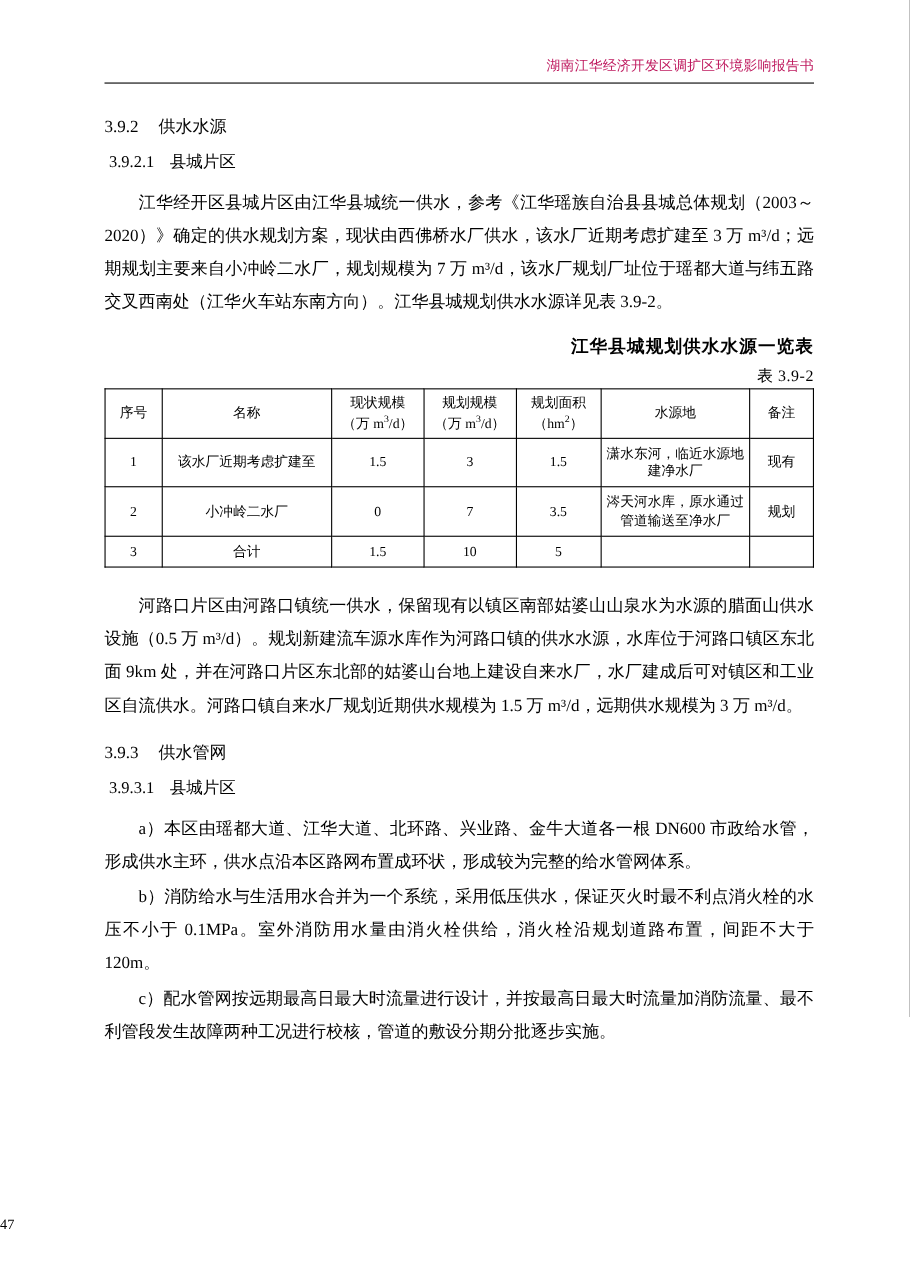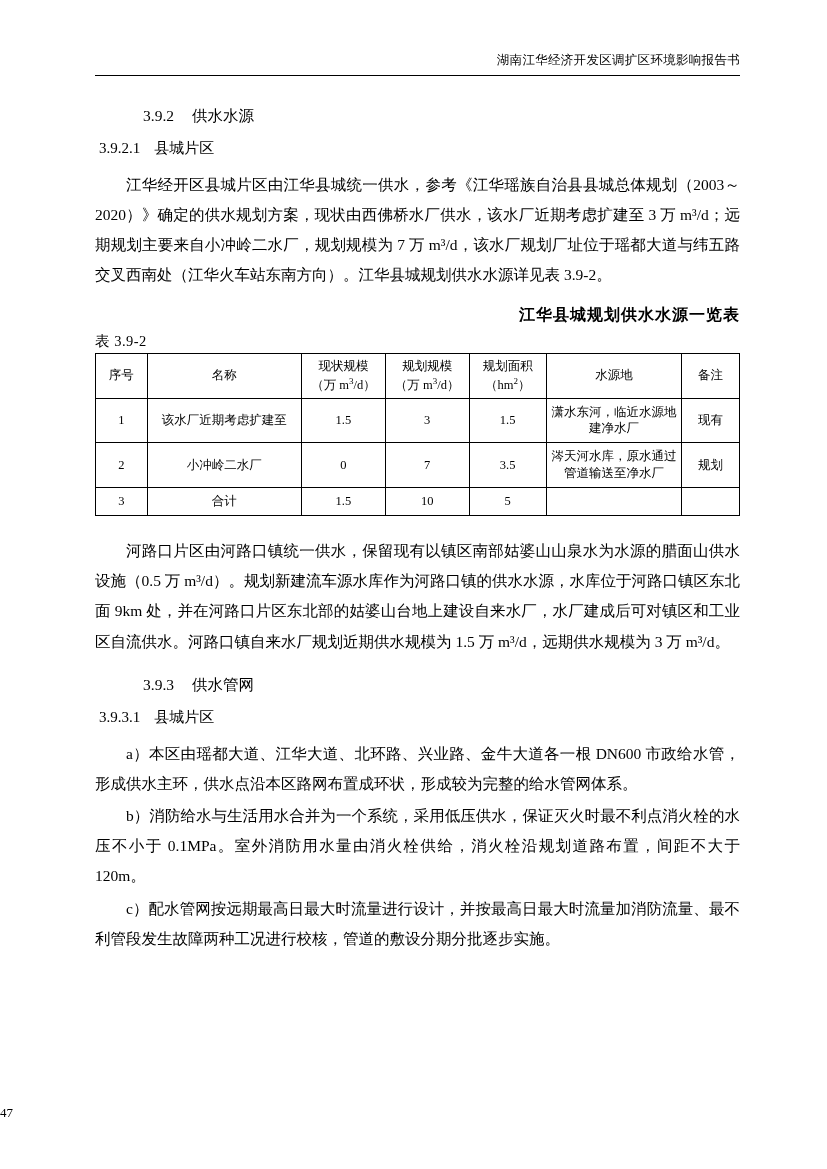--- a/index.html
+++ b/index.html
@@ -21,39 +21,38 @@
   .inner {
     position: absolute;
     left: 95px;
     top: 52px;
     width: 645px;
   }
   
   .header-line {
     text-align: right;
     font-size: 12.5px;
-    color: #000000;
+    color: #be185d;
     letter-spacing: 0.3px;
     padding-bottom: 6px;
   }
   .header-rule {
     border-bottom: 1px solid #000;
     width: 100%;
     height: 0;
     margin-bottom: 28px;
   }
   
   .h-num {
     font-size: 15.5px;
     margin: 0 0 10px 0;
     line-height: 1.5;
   }
   .h-num .num {
     font-family: "Liberation Serif", serif;
-    margin-left: 48px;
   }
   .h-num .txt {
     margin-left: 18px;
   }
   .h-sub {
     font-size: 15px;
     margin: 4px 0 10px 4px;
     line-height: 1.5;
   }
   .h-sub .txt {
@@ -73,20 +72,21 @@
     text-align: right;
     font-size: 16px;
     font-weight: bold;
     margin: 14px 0 6px 0;
     letter-spacing: 1px;
   }
   .tbl-label {
     font-size: 14.5px;
     margin: 0 0 2px 0;
     letter-spacing: 0.5px;
+    text-align: right;
   }
   table.data {
     border-collapse: collapse;
     width: 100%;
     font-size: 12.5px;
     table-layout: fixed;
   }
   table.data th, table.data td {
     border: 1px solid #000;
     text-align: center;

